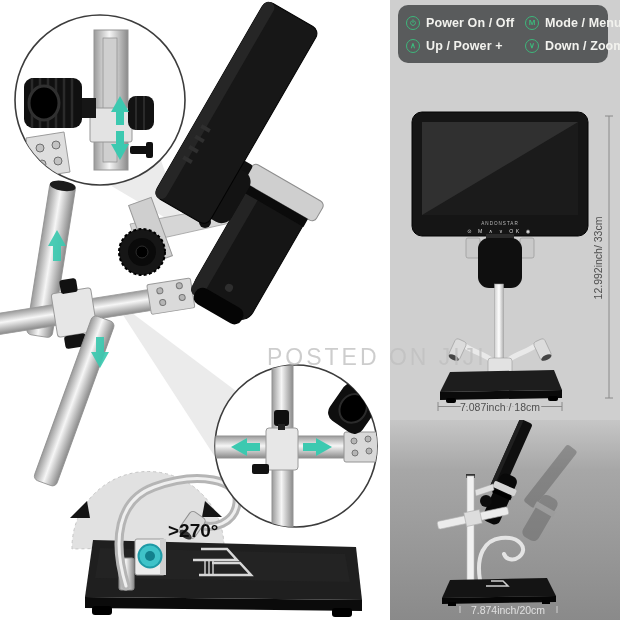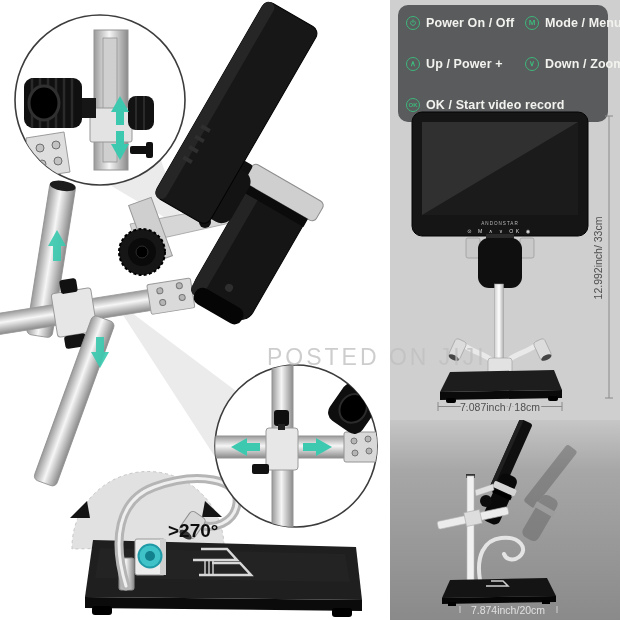--- a/index.html
+++ b/index.html
@@ -5,21 +5,21 @@
   html,body{margin:0;padding:0;}
   body{font-family:"Liberation Sans", sans-serif;}
   .canvas{position:relative;width:620px;height:620px;overflow:hidden;background:#ffffff;}
   
   .left-panel{position:absolute;left:0;top:0;width:462px;height:620px;background:#ffffff;}
   
   .right-panel{position:absolute;left:390px;top:0;width:230px;height:620px;background:#cfcfcf;}
   .photo2-wrap{position:absolute;left:0;top:420px;width:192px;height:200px;}
   
   .legend{position:absolute;left:8px;top:5px;width:210px;box-sizing:border-box;
-          background:#595b5c;border-radius:10px;padding:9px 8px;display:flex;flex-direction:column;gap:24px;}
+          background:#595b5c;border-radius:10px;padding:9px 8px;display:flex;flex-direction:column;gap:6px;}
   .lg-row{display:grid;grid-template-columns:119px 1fr;align-items:center;}
   .lg-item{display:flex;align-items:center;gap:6px;min-height:17px;}
   .lg-item.full{grid-column:1 / -1;}
   .lg-ic{flex:0 0 auto;width:14px;height:14px;border:1.4px solid #3db77b;border-radius:50%;
          display:flex;align-items:center;justify-content:center;color:#3db77b;font-weight:bold;
          line-height:1;box-sizing:border-box;}
   .lg-ic.txt{font-size:8px;}
   .lg-ic.small{font-size:6px;letter-spacing:0;}
   .lg-label{color:#f2f2ee;font-size:12.5px;font-weight:700;letter-spacing:.1px;white-space:nowrap;}
   
@@ -240,26 +240,20 @@
       <div class="lg-row">
         <div class="lg-item">
           <span class="lg-ic txt">∧</span>
           <span class="lg-label">Up / Power +</span>
         </div>
         <div class="lg-item">
           <span class="lg-ic txt">∨</span>
           <span class="lg-label">Down / Zoom -</span>
         </div>
       </div>
-      <div class="lg-row">
-        <div class="lg-item full">
-          <span class="lg-ic small">OK</span>
-          <span class="lg-label">OK / Start video record</span>
-        </div>
-      </div>
     </div>
 
     <svg width="230" height="310" viewBox="0 0 230 310" style="position:absolute;left:0;top:110px;">
       <defs>
         <linearGradient id="poleG" x1="0" y1="0" x2="1" y2="0">
           <stop offset="0" stop-color="#cfcfcf"></stop>
             <stop offset="0.5" stop-color="#ffffff"></stop>
             <stop offset="1" stop-color="#b0b0b0"></stop>
         </linearGradient>
       </defs>

